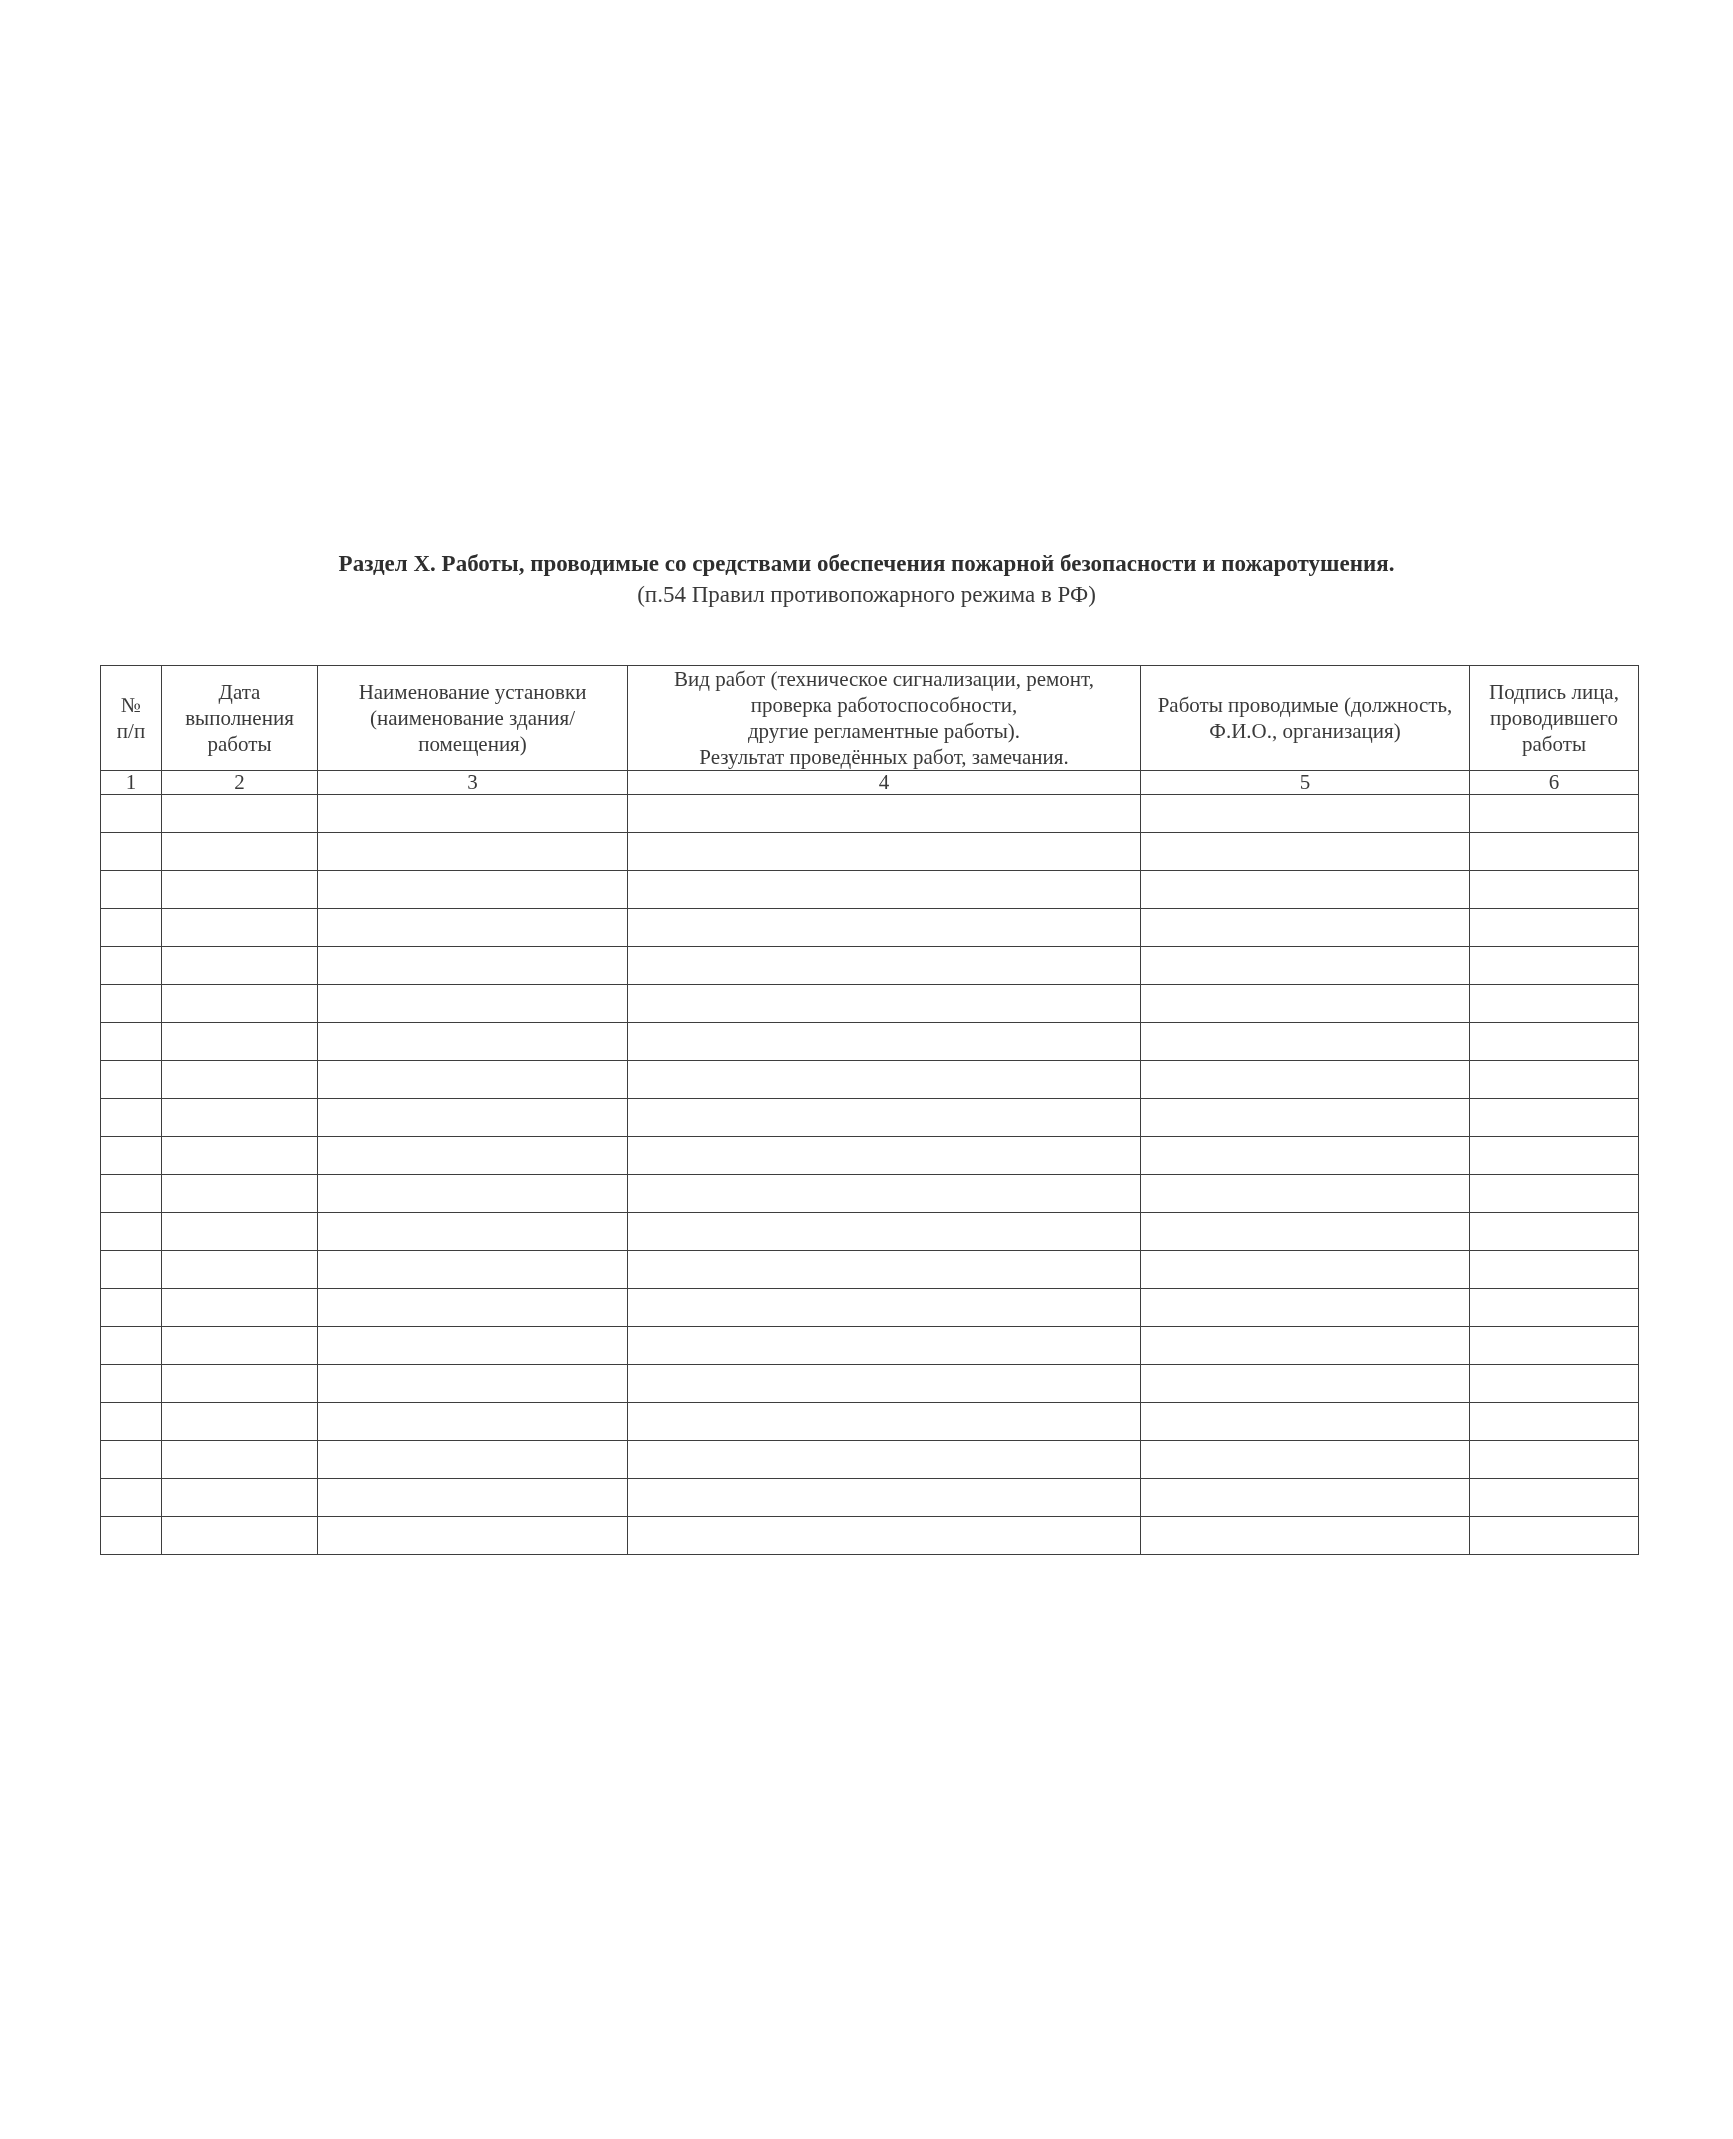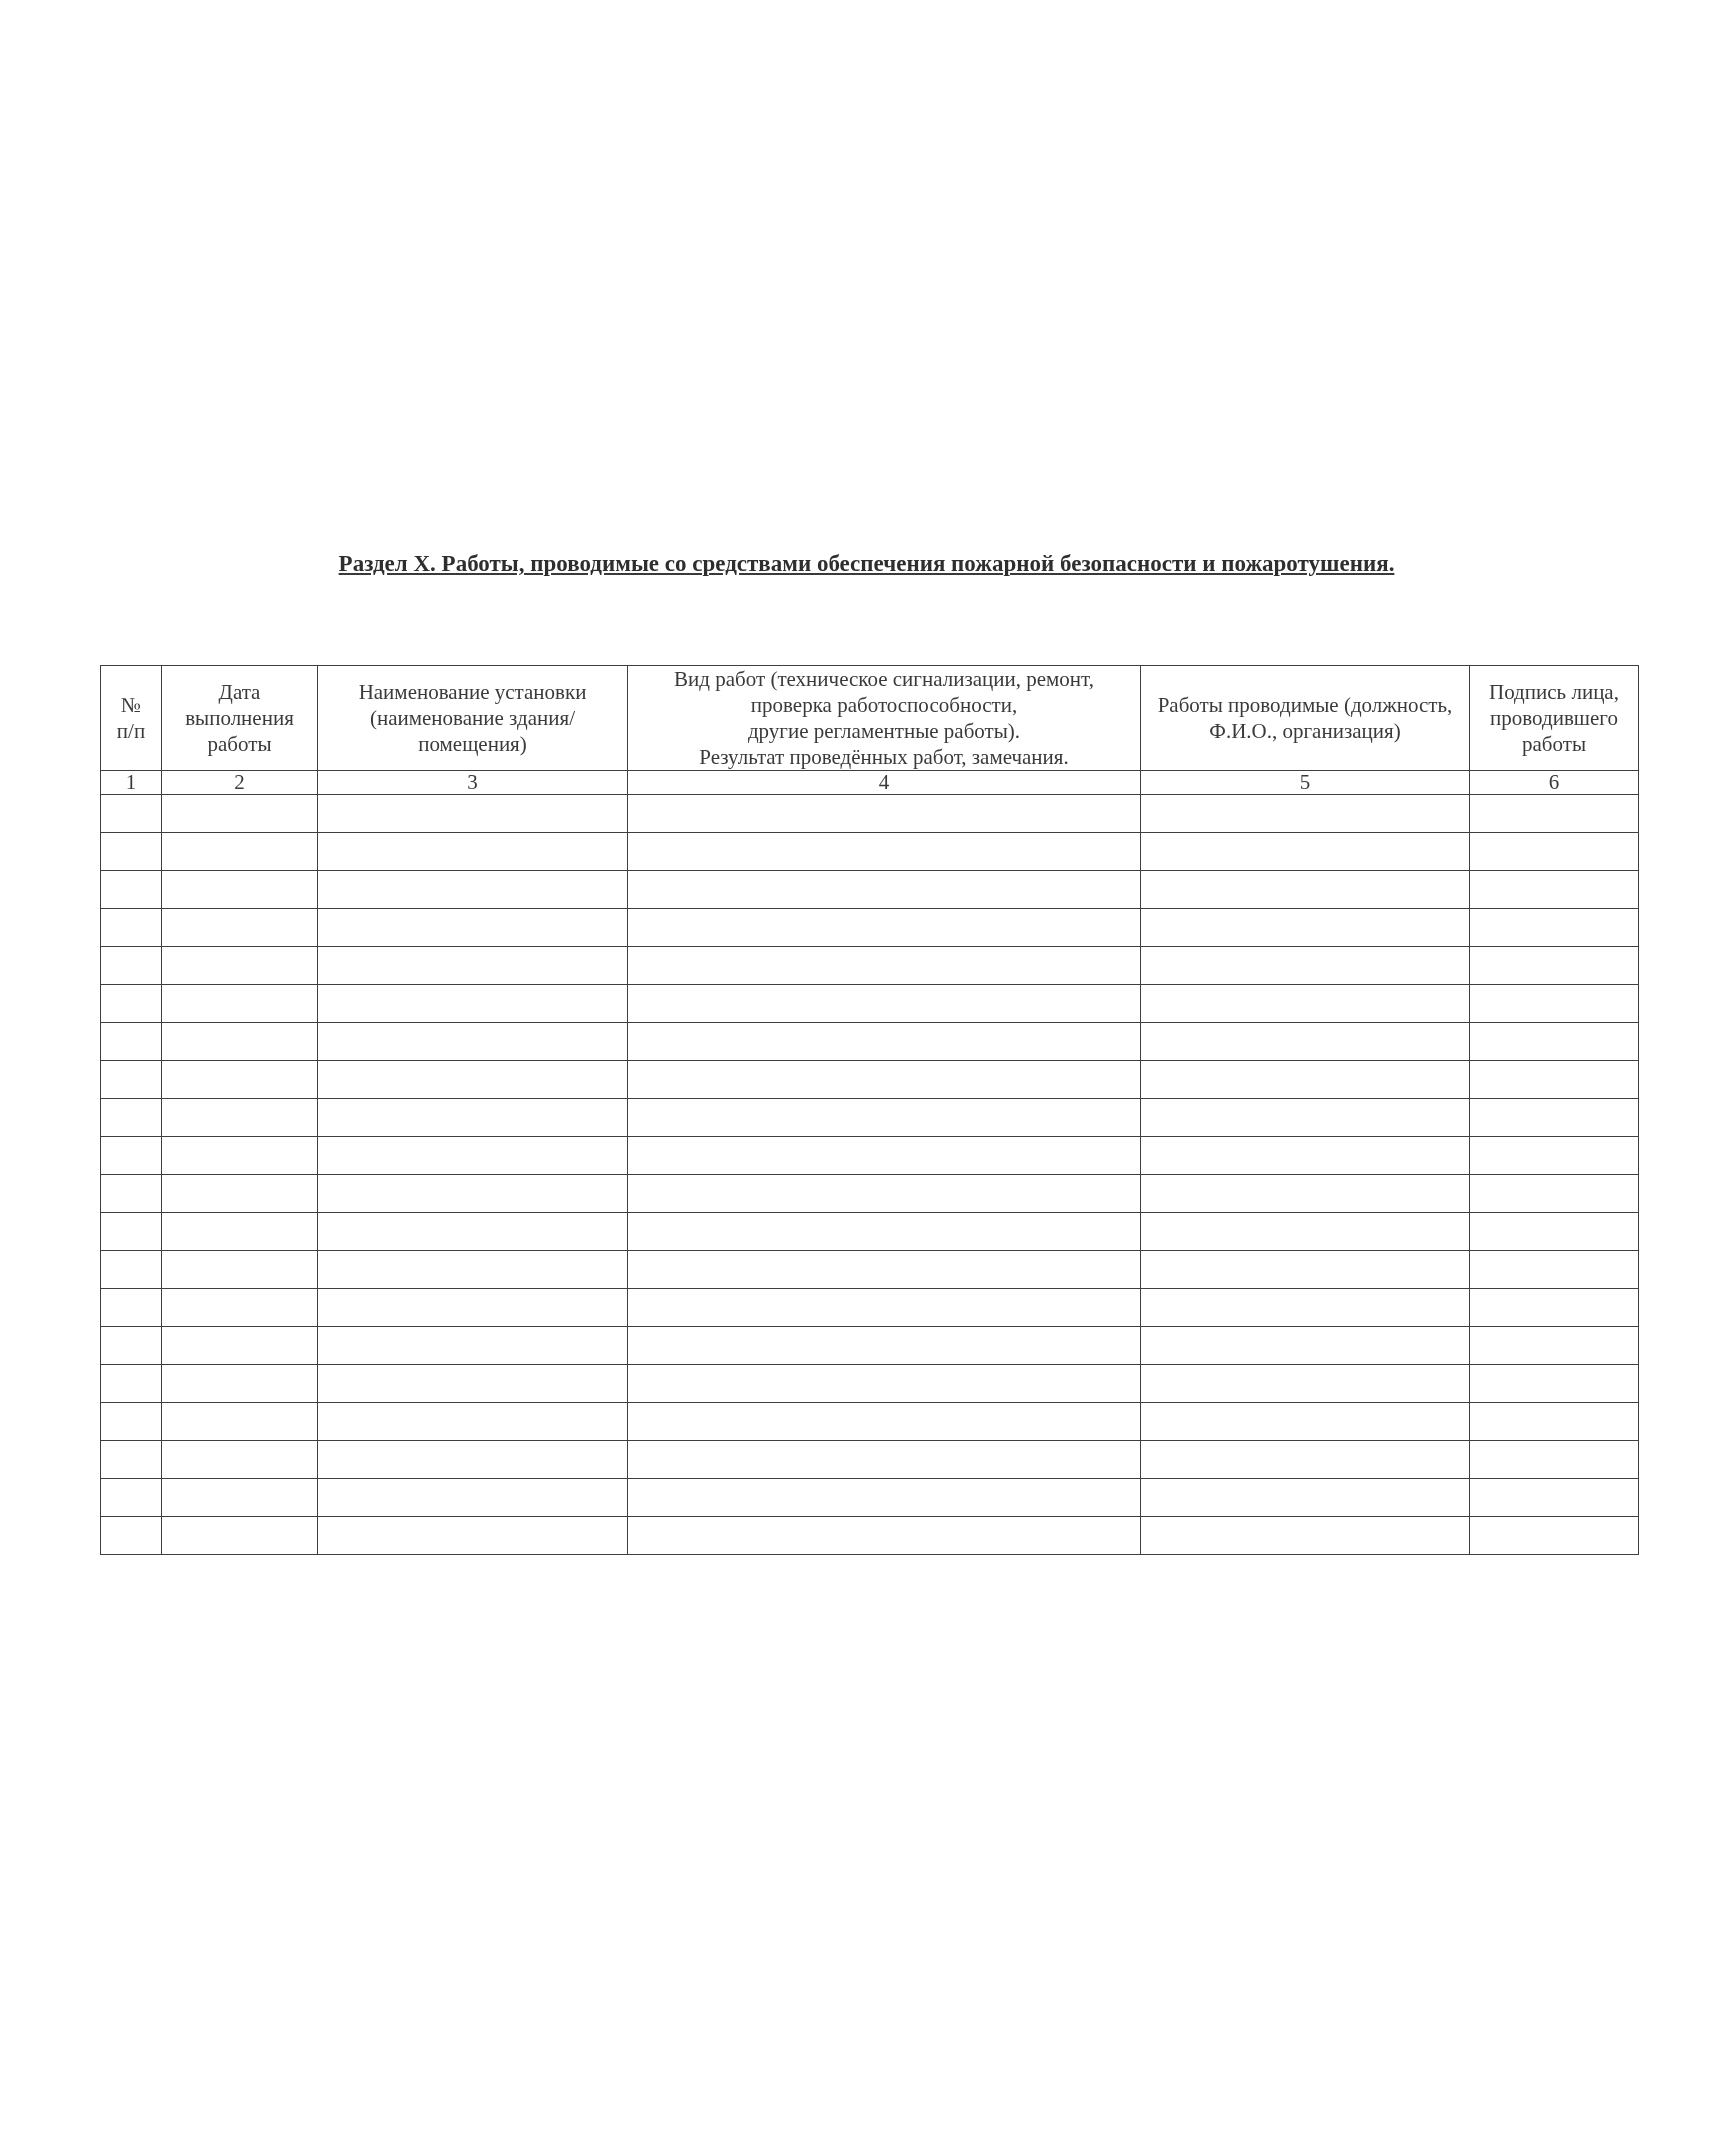--- a/index.html
+++ b/index.html
@@ -13,21 +13,20 @@
     position: relative;
     font-family: "Liberation Serif", "DejaVu Serif", serif;
     color: #3a3a3a;
   }
   .title-block {
     position: absolute;
     top: 548px;
     left: 0;
     width: 1733px;
     text-align: center;
-    text-decoration: underline;
   }
   .title-line {
     font-size: 23px;
     line-height: 31px;
     font-weight: bold;
     color: #2e2e2e;
     white-space: nowrap;
   }
   .title-line.subnote {
     font-weight: normal;
@@ -69,20 +68,21 @@
   col.c3 { width: 310px; }
   col.c4 { width: 513px; }
   col.c5 { width: 329px; }
   col.c6 { width: 169px; }
 </style>
 </head>
 <body>
 
 <div class="title-block">
   <div class="title-line">Раздел X. Работы, проводимые со средствами обеспечения пожарной безопасности и пожаротушения.</div>
+  <div class="title-line subnote">(п.54 Правил противопожарного режима в РФ)</div>
 </div>
 
 <table class="log-table">
   <colgroup>
     <col class="c1">
       <col class="c2">
       <col class="c3">
       <col class="c4">
       <col class="c5">
       <col class="c6">

